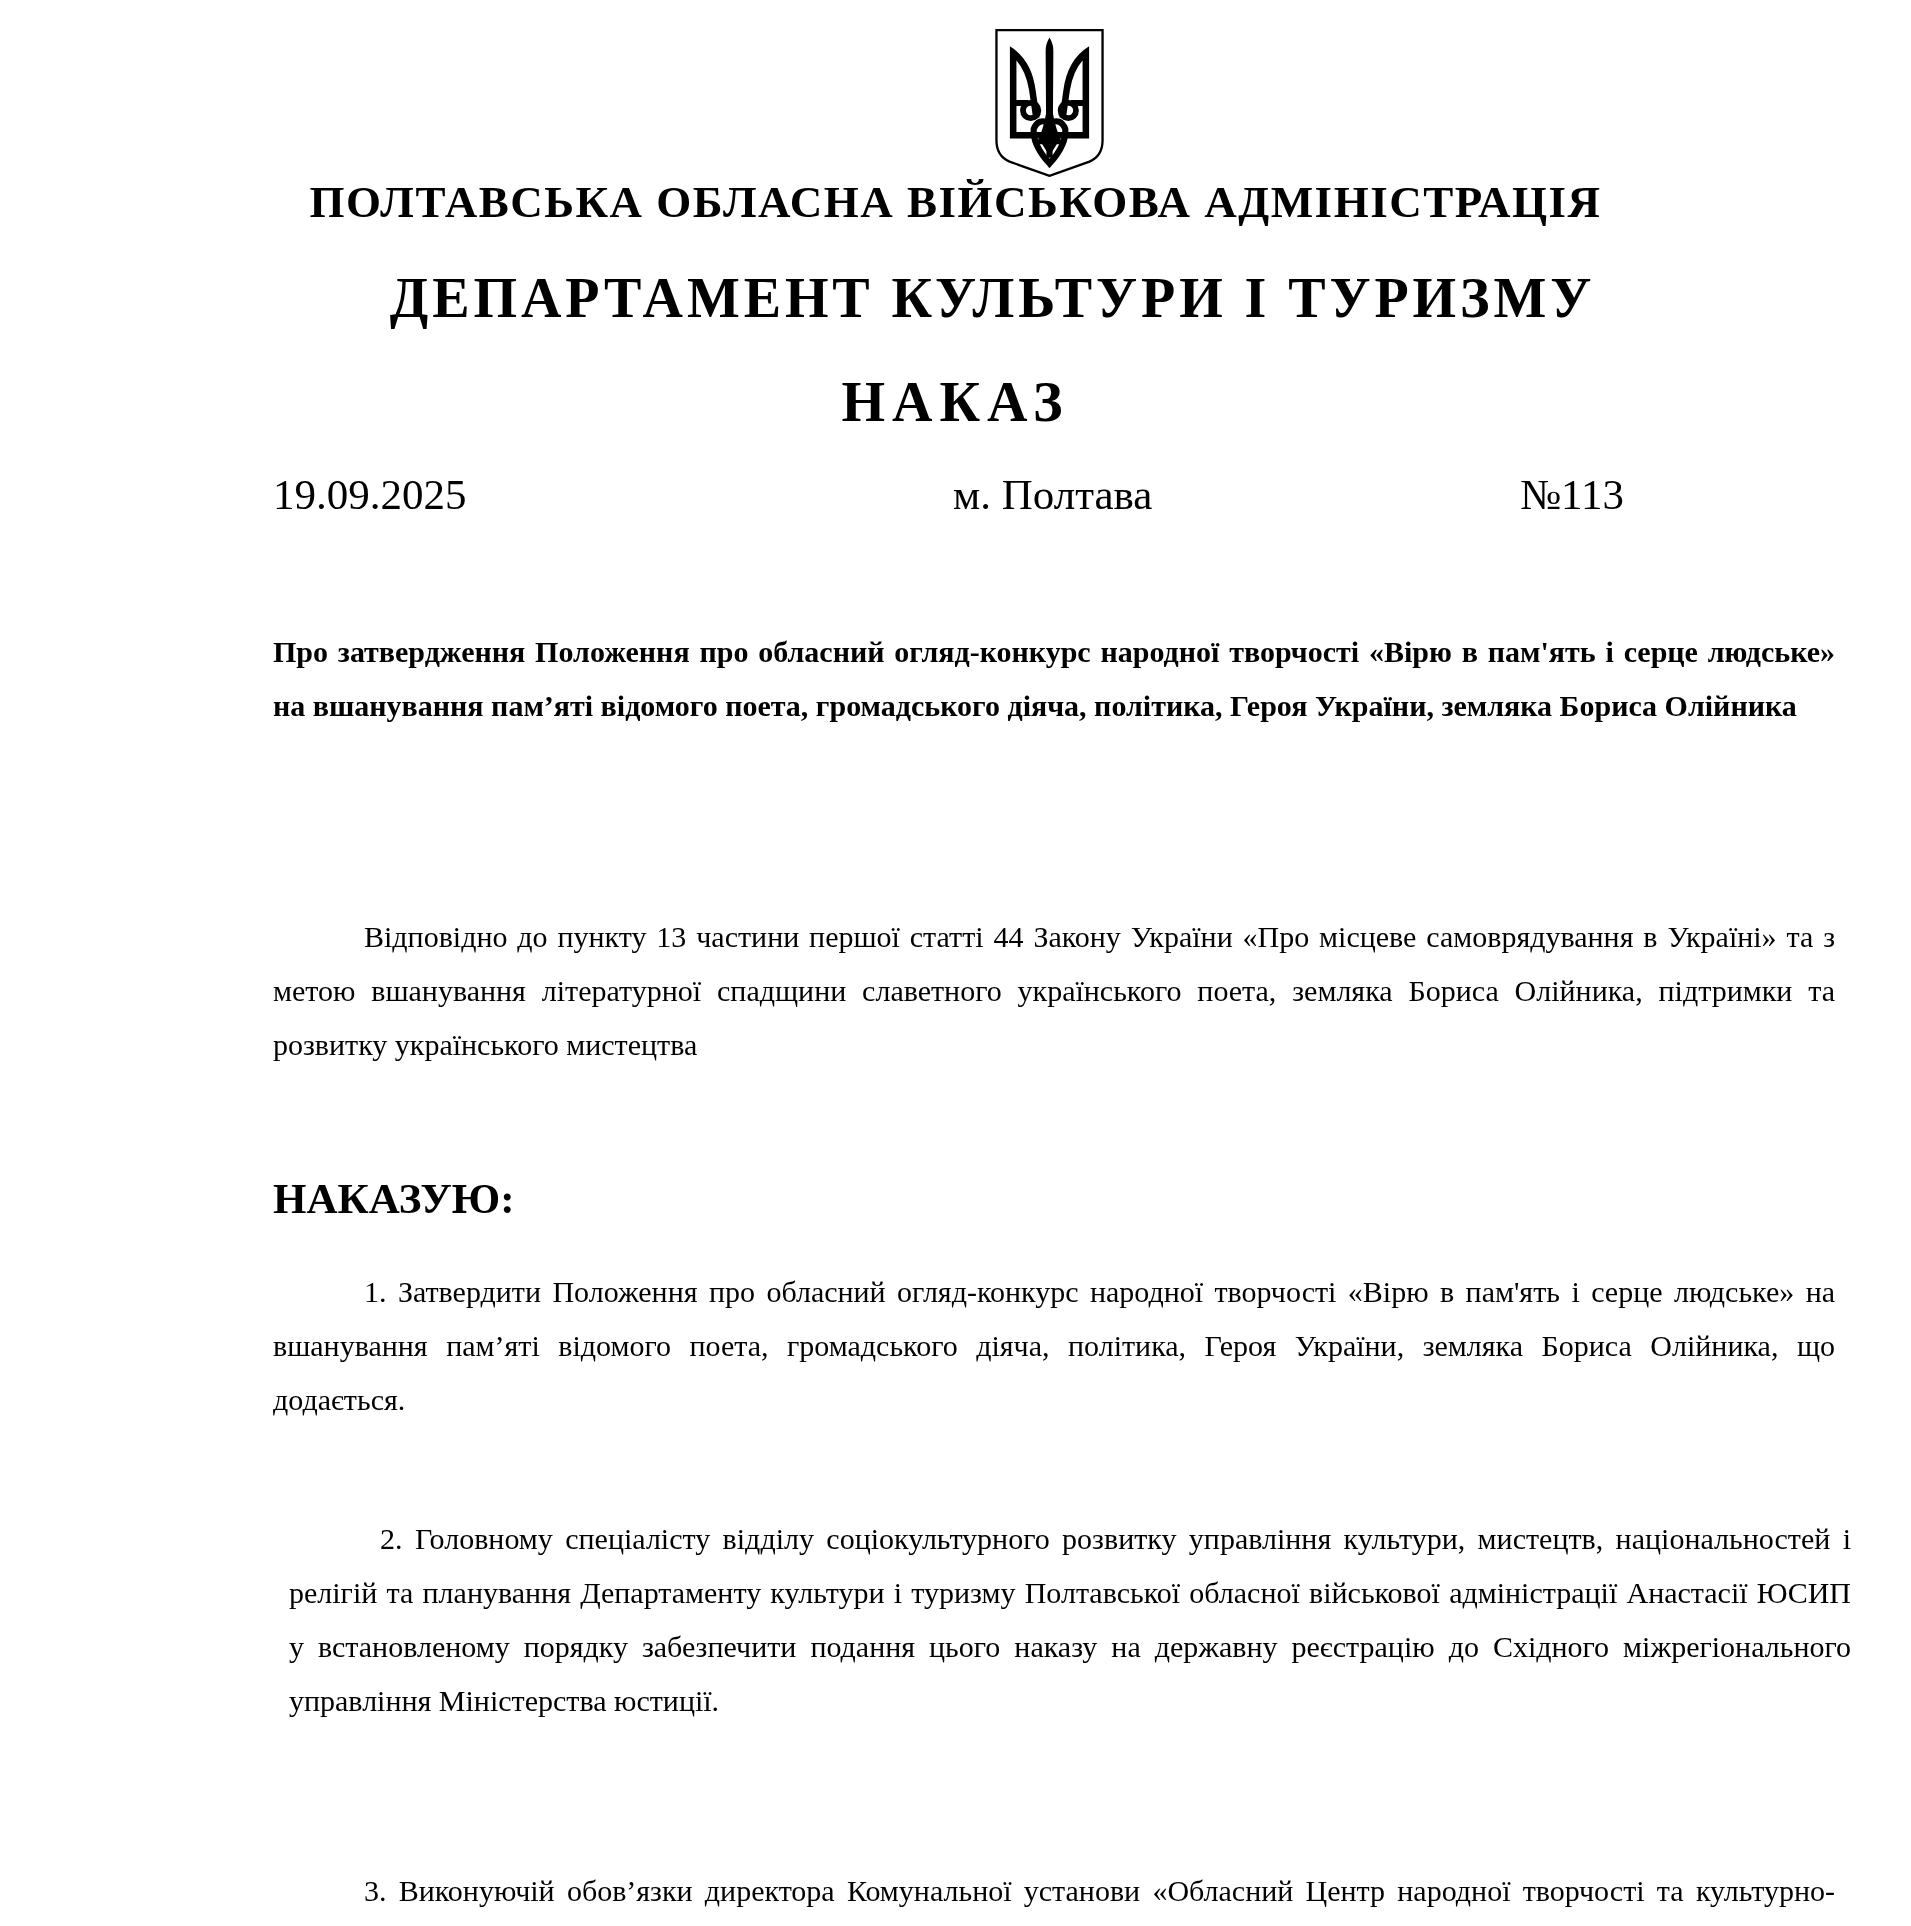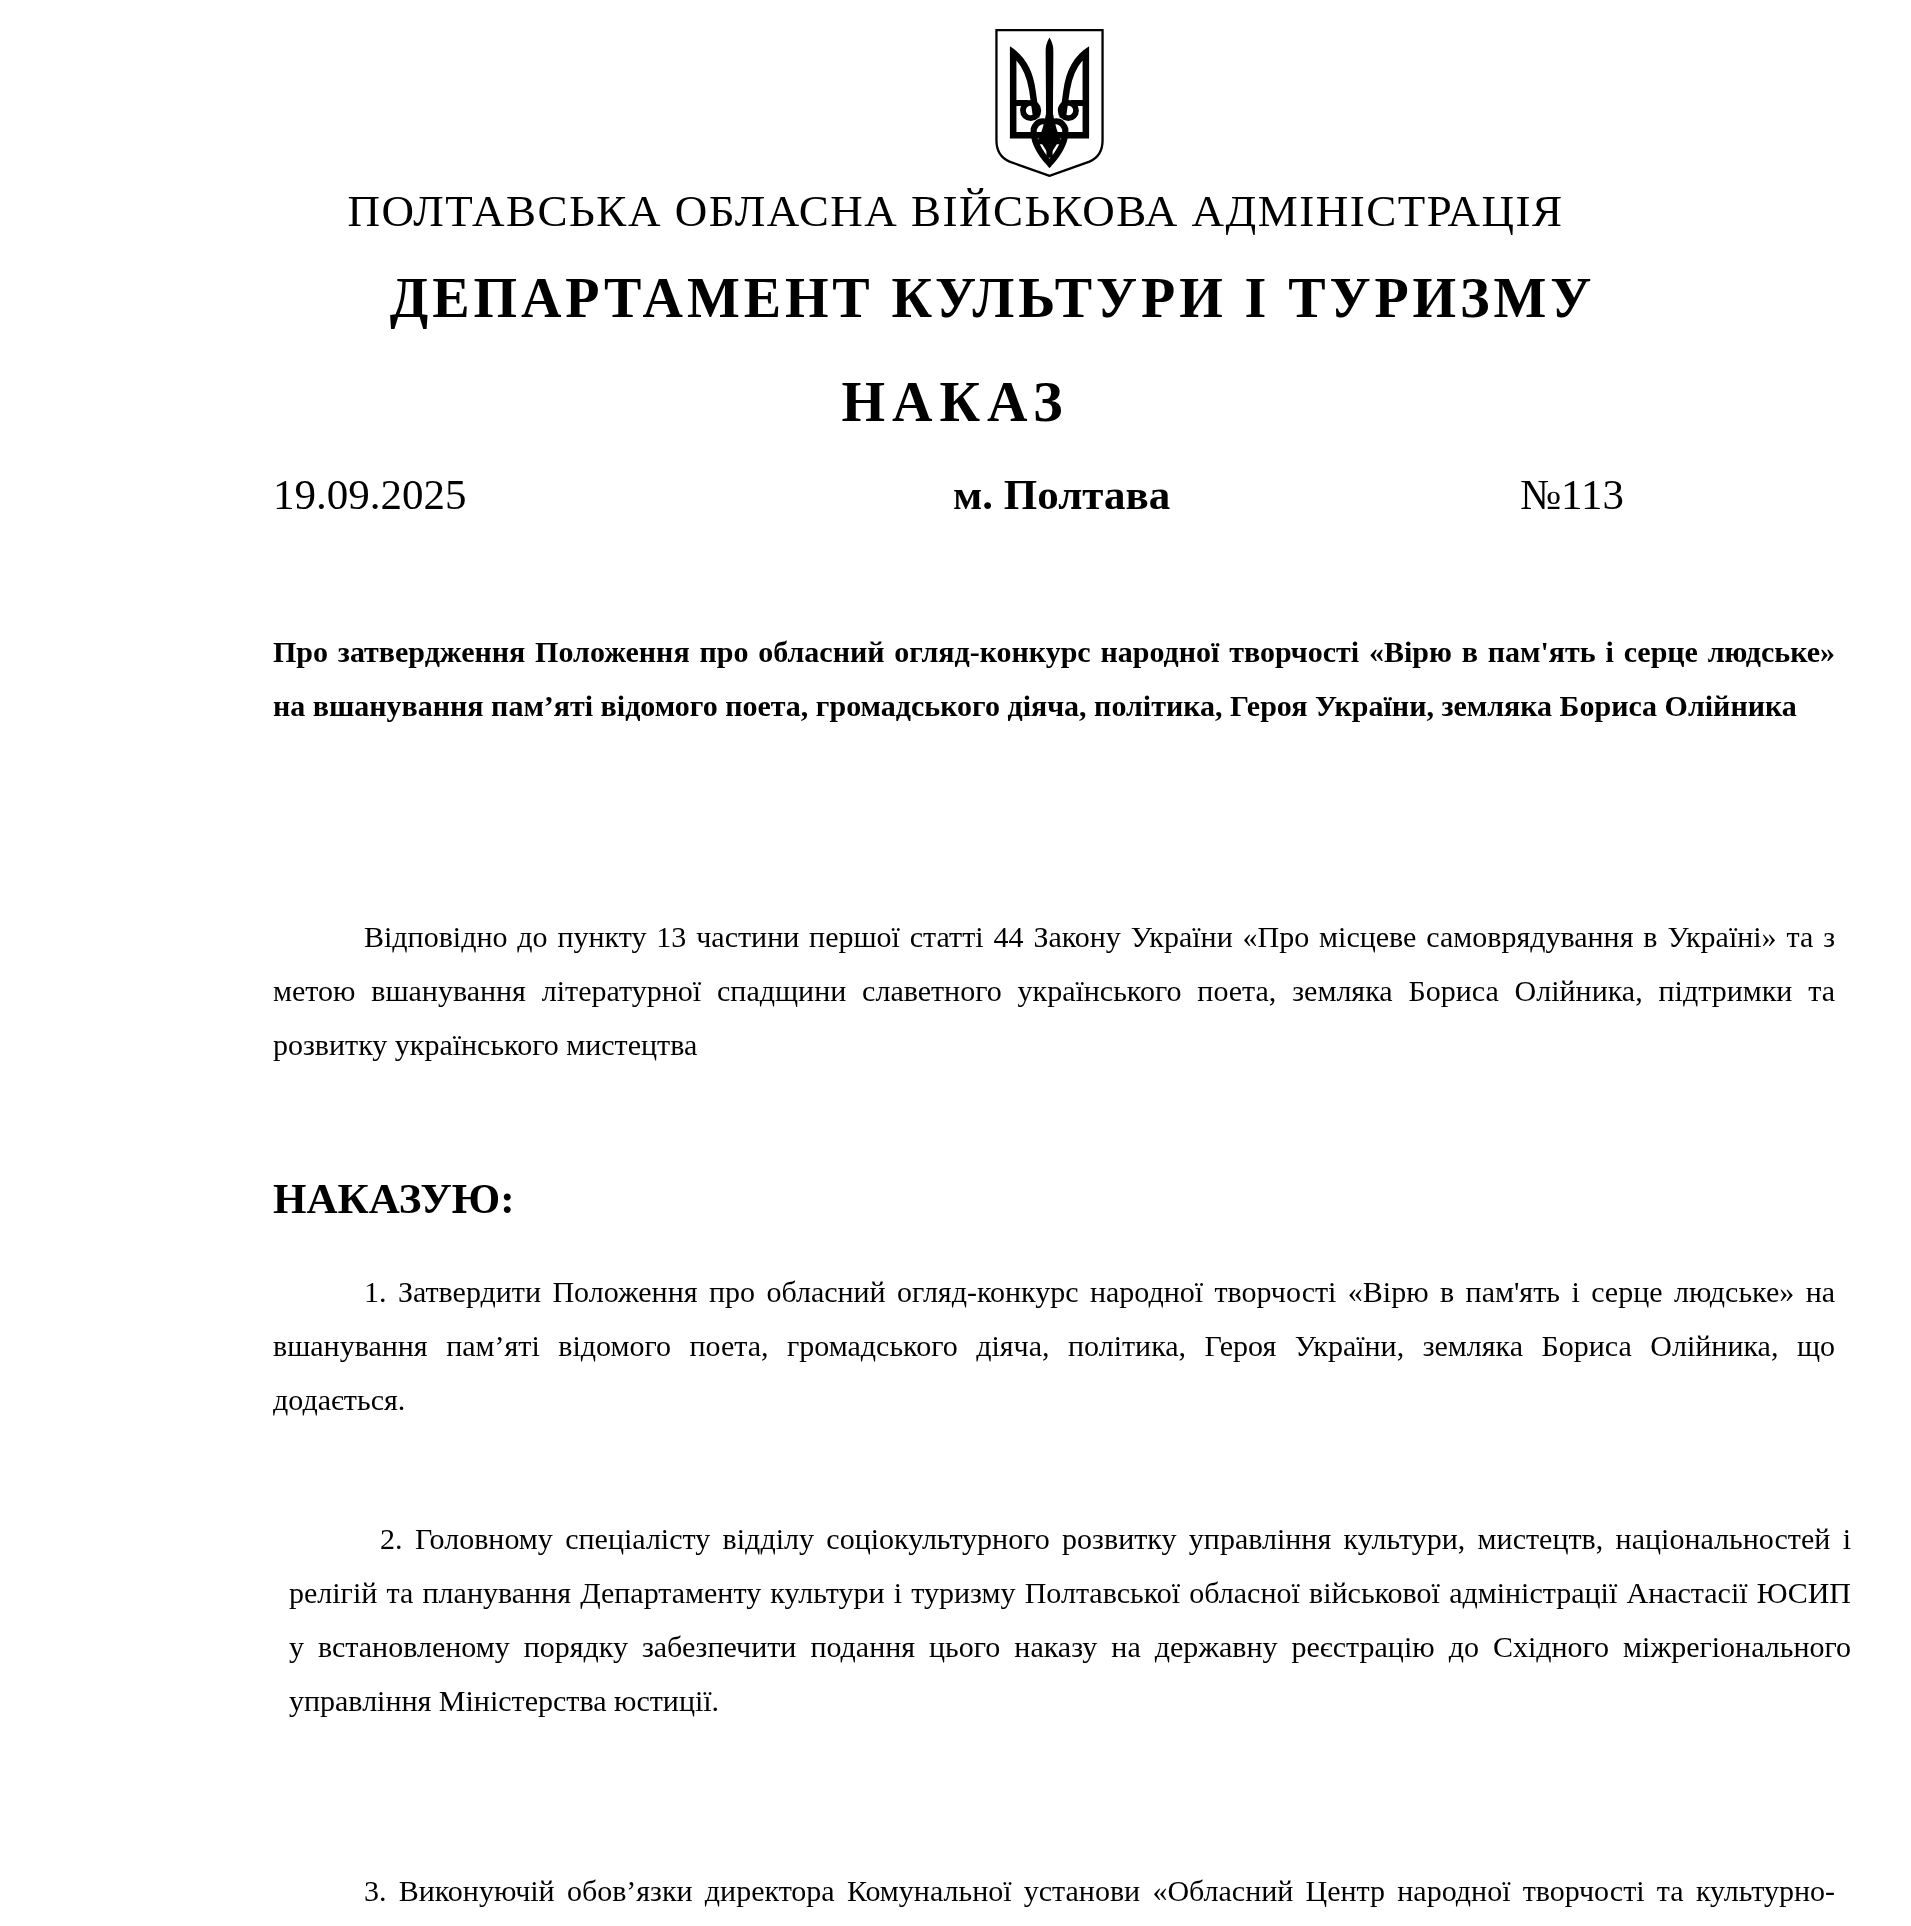--- a/index.html
+++ b/index.html
@@ -32,24 +32,25 @@
   .emblem svg { width: 100%; height: 100%; display: block; }
 
   .center-line {
     position: absolute;
     left: 0;
     width: 1911px;
     text-align: center;
     white-space: nowrap;
   }
   .administration {
-    top: 189px;
+    top: 180px;
     font-size: 45px;
     letter-spacing: 1.5px;
     line-height: 1;
+    font-weight: bold;
   }
   .department {
     top: 270px;
     font-size: 56px;
     font-weight: bold;
     letter-spacing: 3.9px;
     line-height: 1;
     margin-left: 37px;
   }
   .doc-type {
@@ -61,21 +62,21 @@
   }
 
   .meta-row {
     position: absolute;
     top: 473px;
     font-size: 43px;
     line-height: 1;
     white-space: nowrap;
   }
   .meta-date { left: 273px; }
-  .meta-city { left: 953px; font-weight: bold; }
+  .meta-city { left: 953px; }
   .meta-number { left: 1520px; }
 
   .text-block {
     position: absolute;
     left: 273px;
     width: 1562px;
     font-size: 30px;
     line-height: 54px;
     text-align: justify;
     text-align-last: left;

